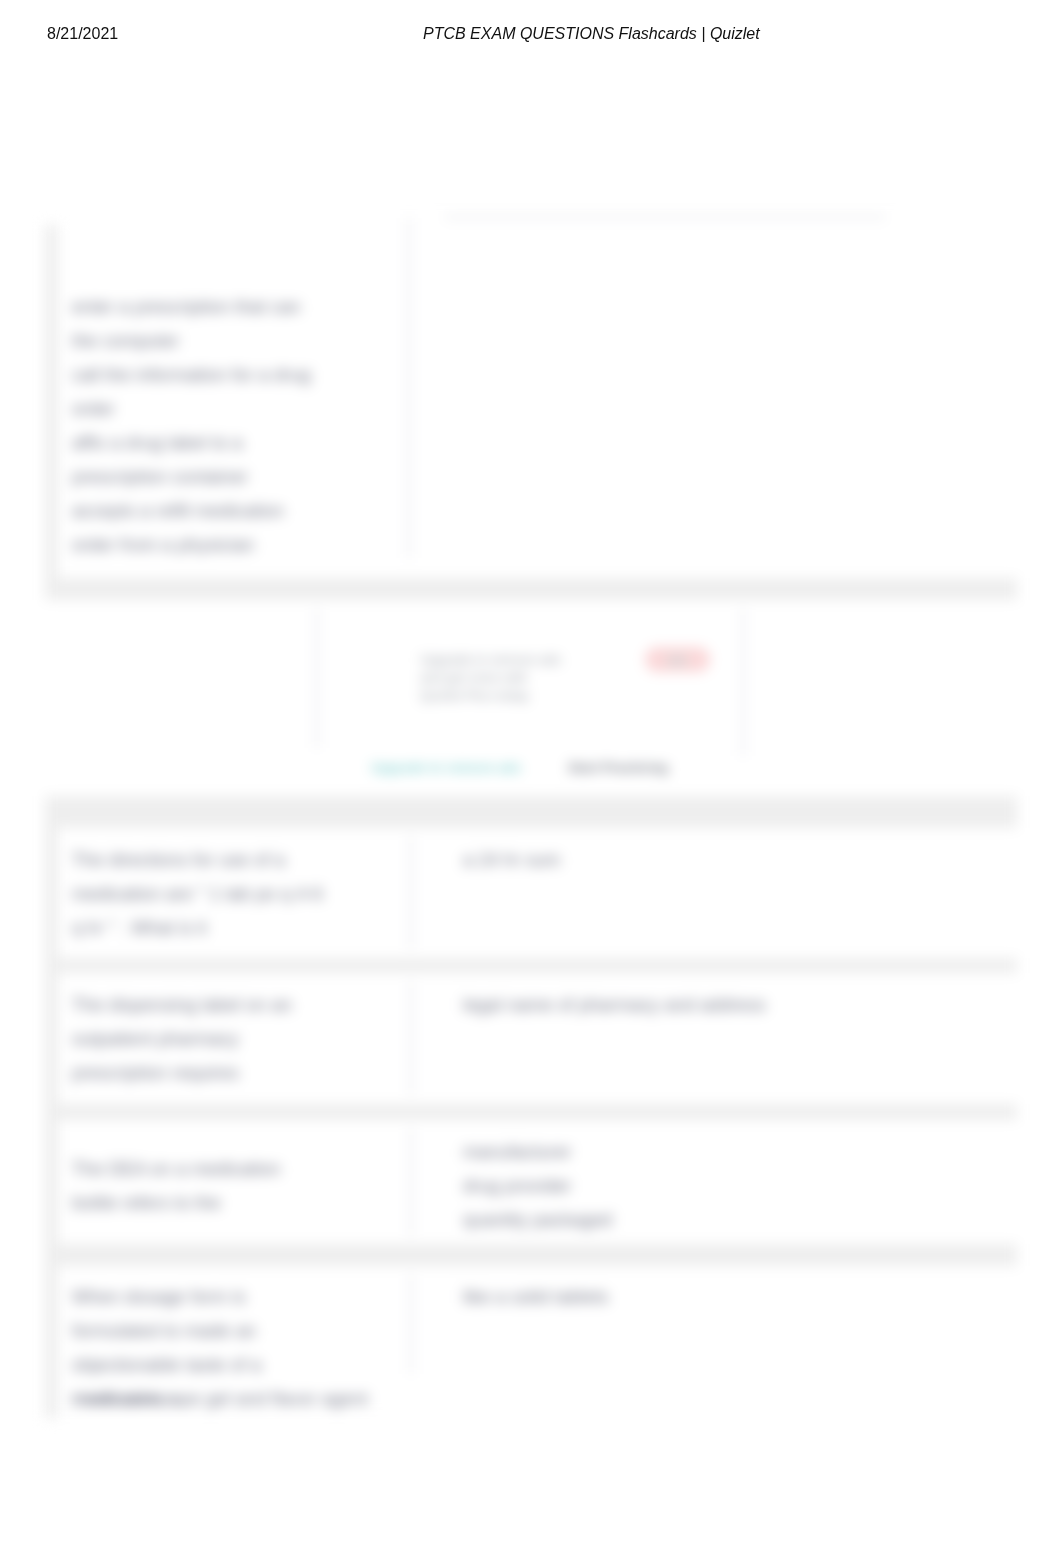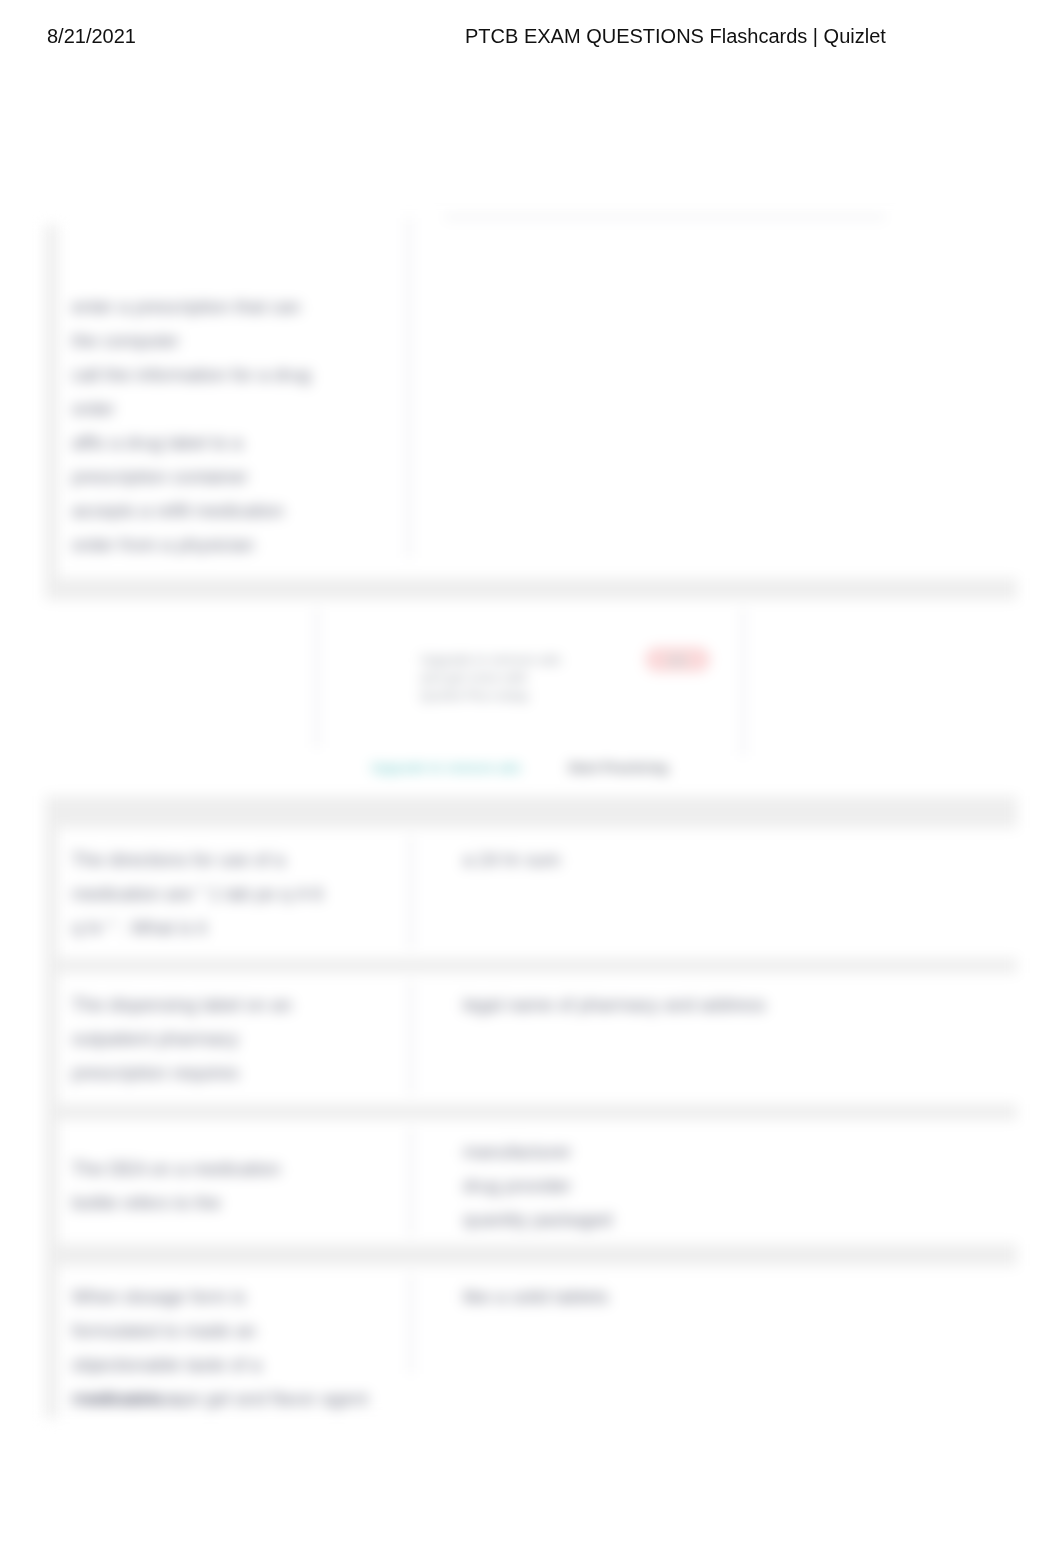--- a/index.html
+++ b/index.html
@@ -8,24 +8,24 @@
   body {
     width:1062px; height:1556px;
     background:#ffffff;
     font-family:"Liberation Sans", sans-serif;
     overflow:hidden;
     position:relative;
   }
 
   
   .page-header { position:absolute; top:0; left:0; width:1062px; height:62px;
-                 font-size:20px; color:#111; z-index:30;
+                 font-size:16px; color:#111; z-index:30;
                  -webkit-font-smoothing:antialiased; }
   .hdr-date  { position:absolute; left:47px;  top:25px; }
-  .hdr-title { position:absolute; left:465px; top:25px; }
+  .hdr-title { position:absolute; left:423px; top:25px;font-style:italic; }
 
   
   #stage { position:absolute; left:0; top:0; width:1062px; height:1556px;
            filter: blur(6.2px); z-index:5; }
 
   .backdrop { position:absolute; left:45px; top:225px; width:972px; height:1193px;
               background:#eeeeee; }
 
   .card { position:absolute; left:55px; width:962px; background:#ffffff; }
 

